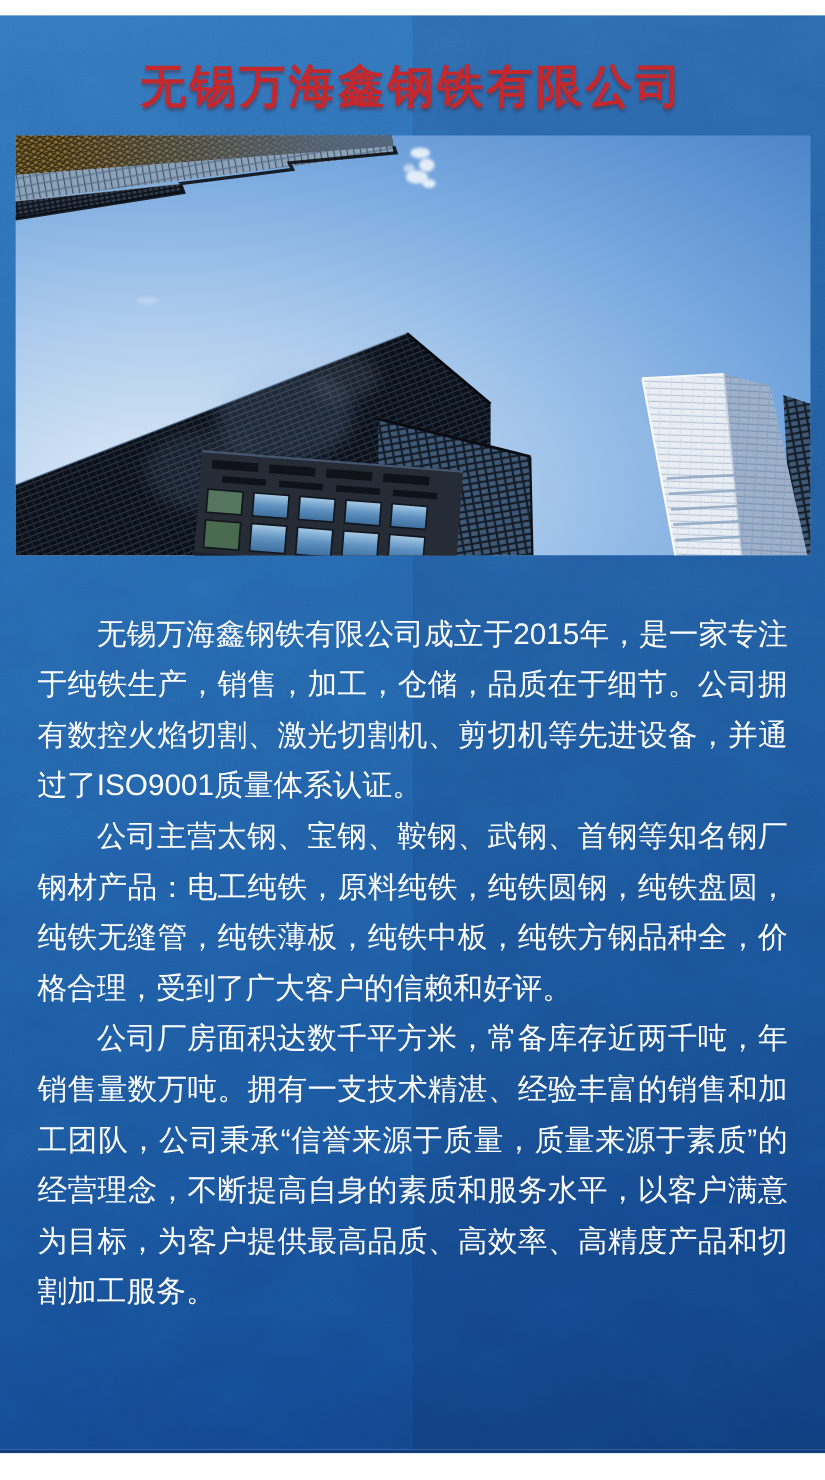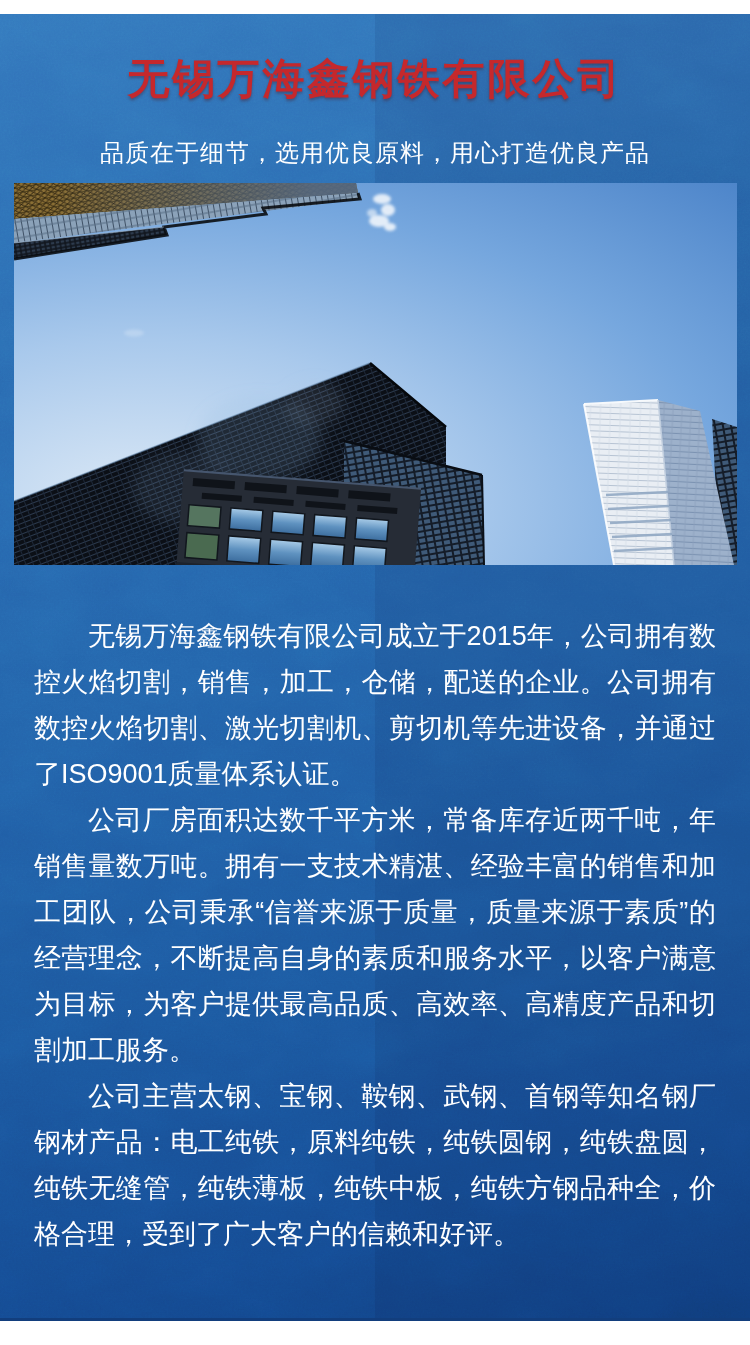--- a/index.html
+++ b/index.html
@@ -63,21 +63,20 @@
         </filter>
       </defs>
       <rect width="750" height="1304" fill="none"></rect>
       <rect width="750" height="1304" filter="url(#mottle)" opacity="0.28" style="mix-blend-mode:overlay"></rect>
       <rect width="750" height="1304" filter="url(#grain)" opacity="0.16" style="mix-blend-mode:overlay"></rect>
       <rect width="750" height="1304" fill="#0a2f66" opacity="0.10" style="mix-blend-mode:multiply" transform="translate(375,0)"></rect>
     </svg>
 
     <div class="content">
       <h1 class="title">无锡万海鑫钢铁有限公司</h1>
-      <div class="tagline">品质在于细节，选用优良原料，用心打造优良产品</div>
 
       <div class="photo-wrap">
         <svg width="723" height="382" viewBox="0 0 723 382" aria-hidden="true">
           <defs>
             <radialGradient id="sky" cx="0.18" cy="0.85" r="1.25">
               <stop offset="0" stop-color="#dce9f6"></stop>
               <stop offset="0.35" stop-color="#a9c9ec"></stop>
               <stop offset="0.65" stop-color="#76a7de"></stop>
               <stop offset="1" stop-color="#467fc6"></stop>
             </radialGradient>
@@ -201,21 +200,21 @@
           <polygon points="0,0 342,0 344,10 0,36" fill="url(#pGold)"></polygon>
           <polygon points="0,0 342,0 344,10 0,36" fill="url(#sFade)"></polygon>
           <polygon points="0,36 344,10 346,16 0,60" fill="url(#pGlassBand)"></polygon>
           <polygon points="0,60 150,44 153,52 0,76" fill="url(#pTiny)"></polygon>
           <path d="M0,76 L153,52 L150,44 L252,31 L249,25 L346,16 L344,10" fill="none" stroke="#0a0d12" stroke-width="3" opacity="0.9"></path>
           <line x1="0" y1="60" x2="150" y2="44" stroke="#9eb2c6" stroke-width="1" opacity="0.6"></line>
         </svg>
       </div>
 
       <div class="about">
-        <p>无锡万海鑫钢铁有限公司成立于2015年，公司拥有数控火焰切割，销售，加工，仓储，配送的企业。公司拥有数控火焰切割、激光切割机、剪切机等先进设备，并通过了ISO9001质量体系认证。</p>
+        <p>无锡万海鑫钢铁有限公司成立于2015年，是一家专注于纯铁生产，销售，加工，仓储，品质在于细节。公司拥有数控火焰切割、激光切割机、剪切机等先进设备，并通过了ISO9001质量体系认证。</p>
+        <p>公司主营太钢、宝钢、鞍钢、武钢、首钢等知名钢厂钢材产品：电工纯铁，原料纯铁，纯铁圆钢，纯铁盘圆，纯铁无缝管，纯铁薄板，纯铁中板，纯铁方钢品种全，价格合理，受到了广大客户的信赖和好评。</p>
         <p>公司厂房面积达数千平方米，常备库存近两千吨，年销售量数万吨。拥有一支技术精湛、经验丰富的销售和加工团队，公司秉承“信誉来源于质量，质量来源于素质”的经营理念，不断提高自身的素质和服务水平，以客户满意为目标，为客户提供最高品质、高效率、高精度产品和切割加工服务。</p>
-        <p>公司主营太钢、宝钢、鞍钢、武钢、首钢等知名钢厂钢材产品：电工纯铁，原料纯铁，纯铁圆钢，纯铁盘圆，纯铁无缝管，纯铁薄板，纯铁中板，纯铁方钢品种全，价格合理，受到了广大客户的信赖和好评。</p>
       </div>
     </div>
   </div>
 
   <div class="strip-bottom"></div>
 </div>
 
 </body></html>

